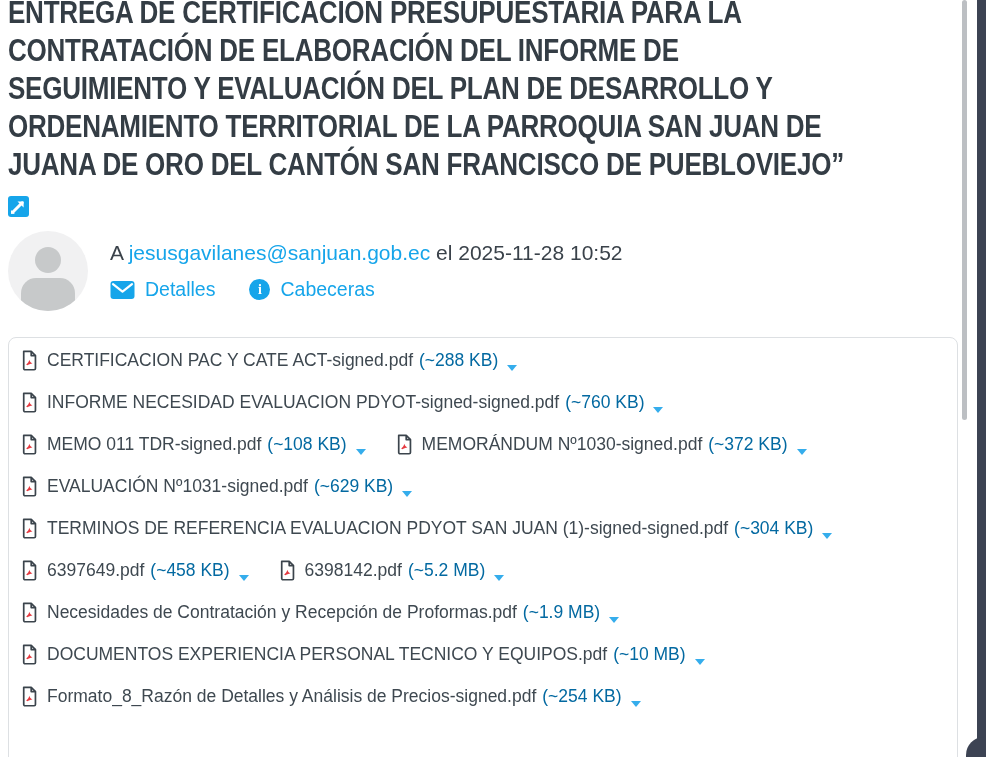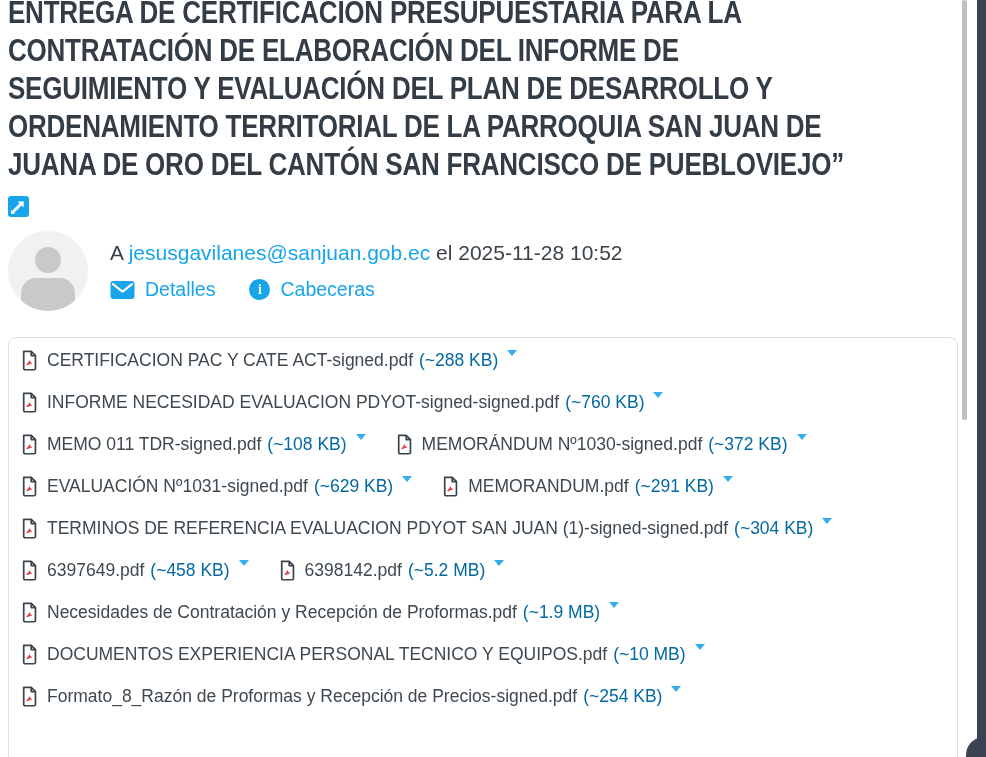--- a/index.html
+++ b/index.html
@@ -45,21 +45,21 @@
     font-size:14px;font-weight:bold;display:flex;align-items:center;justify-content:center;
     font-family:"Liberation Serif",serif;
   }
   
   .attachbox{
     position:absolute;left:8px;top:337px;width:950px;height:442px;
     border:1px solid #dde0e3;border-radius:8px;box-sizing:border-box;
     padding:2px 0 0 12px;background:#fff;
   }
   .attach-row{height:41.9px;display:flex;align-items:center;}
-  .attach-item{display:flex;align-items:flex-start;margin-right:30px;white-space:nowrap;}
+  .attach-item{display:flex;align-items:flex-end;margin-right:30px;white-space:nowrap;}
   .attach-item svg{margin-right:9px;flex:none;}
   .attach-name{color:#3e4850;font-size:17.5px;text-decoration:none;margin-right:6px;cursor:pointer;}
   .attach-size{color:#0369a1;font-size:17.5px;margin-right:9px;}
   .caret{
     width:0;height:0;display:inline-block;cursor:pointer;
     border-left:5.5px solid transparent;border-right:5.5px solid transparent;
     border-top:6.5px solid #35adec;
   }
   
   .vscroll-thumb{
@@ -171,30 +171,20 @@
       <span class="attach-item">
         <svg width="17" height="21" viewBox="0 0 20 24" aria-hidden="true">
     <path d="M3.2 1.2 H12 L17 6.2 V21.4 A1.5 1.5 0 0 1 15.5 22.9 H4.7 A1.5 1.5 0 0 1 3.2 21.4 Z" fill="none" stroke="#3b444c" stroke-width="2" stroke-linejoin="round"></path>
     <path d="M12 1.2 V6.2 H17" fill="none" stroke="#3b444c" stroke-width="2" stroke-linejoin="round"></path>
     <path d="M6.1 16.6 c1.9-.9 3.1-2.8 3.7-5.4 .5 2.3 1.7 3.7 3.7 4.2 -2.4 .4-4.8 1-6.1 2.3 z" fill="#e5383f"></path>
   </svg>
         <a href="#" class="attach-name">EVALUACIÓN Nº1031-signed.pdf</a>
         <span class="attach-size">(~629 KB)</span>
         <span class="caret"></span>
       </span>
-      <span class="attach-item">
-        <svg width="17" height="21" viewBox="0 0 20 24" aria-hidden="true">
-    <path d="M3.2 1.2 H12 L17 6.2 V21.4 A1.5 1.5 0 0 1 15.5 22.9 H4.7 A1.5 1.5 0 0 1 3.2 21.4 Z" fill="none" stroke="#3b444c" stroke-width="2" stroke-linejoin="round"></path>
-    <path d="M12 1.2 V6.2 H17" fill="none" stroke="#3b444c" stroke-width="2" stroke-linejoin="round"></path>
-    <path d="M6.1 16.6 c1.9-.9 3.1-2.8 3.7-5.4 .5 2.3 1.7 3.7 3.7 4.2 -2.4 .4-4.8 1-6.1 2.3 z" fill="#e5383f"></path>
-  </svg>
-        <a href="#" class="attach-name">MEMORANDUM.pdf</a>
-        <span class="attach-size">(~291 KB)</span>
-        <span class="caret"></span>
-      </span>
     </div>
     <div class="attach-row">
       <span class="attach-item">
         <svg width="17" height="21" viewBox="0 0 20 24" aria-hidden="true">
     <path d="M3.2 1.2 H12 L17 6.2 V21.4 A1.5 1.5 0 0 1 15.5 22.9 H4.7 A1.5 1.5 0 0 1 3.2 21.4 Z" fill="none" stroke="#3b444c" stroke-width="2" stroke-linejoin="round"></path>
     <path d="M12 1.2 V6.2 H17" fill="none" stroke="#3b444c" stroke-width="2" stroke-linejoin="round"></path>
     <path d="M6.1 16.6 c1.9-.9 3.1-2.8 3.7-5.4 .5 2.3 1.7 3.7 3.7 4.2 -2.4 .4-4.8 1-6.1 2.3 z" fill="#e5383f"></path>
   </svg>
         <a href="#" class="attach-name">TERMINOS DE REFERENCIA EVALUACION PDYOT SAN JUAN (1)-signed-signed.pdf</a>
         <span class="attach-size">(~304 KB)</span>
@@ -247,21 +237,21 @@
         <span class="caret"></span>
       </span>
     </div>
     <div class="attach-row">
       <span class="attach-item">
         <svg width="17" height="21" viewBox="0 0 20 24" aria-hidden="true">
     <path d="M3.2 1.2 H12 L17 6.2 V21.4 A1.5 1.5 0 0 1 15.5 22.9 H4.7 A1.5 1.5 0 0 1 3.2 21.4 Z" fill="none" stroke="#3b444c" stroke-width="2" stroke-linejoin="round"></path>
     <path d="M12 1.2 V6.2 H17" fill="none" stroke="#3b444c" stroke-width="2" stroke-linejoin="round"></path>
     <path d="M6.1 16.6 c1.9-.9 3.1-2.8 3.7-5.4 .5 2.3 1.7 3.7 3.7 4.2 -2.4 .4-4.8 1-6.1 2.3 z" fill="#e5383f"></path>
   </svg>
-        <a href="#" class="attach-name">Formato_8_Razón de Proformas y Recepción de Precios-signed.pdf</a>
+        <a href="#" class="attach-name">Formato_8_Razón de Detalles y Análisis de Precios-signed.pdf</a>
         <span class="attach-size">(~254 KB)</span>
         <span class="caret"></span>
       </span>
     </div>
   </div>
 
 <div class="vscroll-thumb"></div>
 <div class="dark-strip"></div>
 <div class="dark-corner"></div>
 

